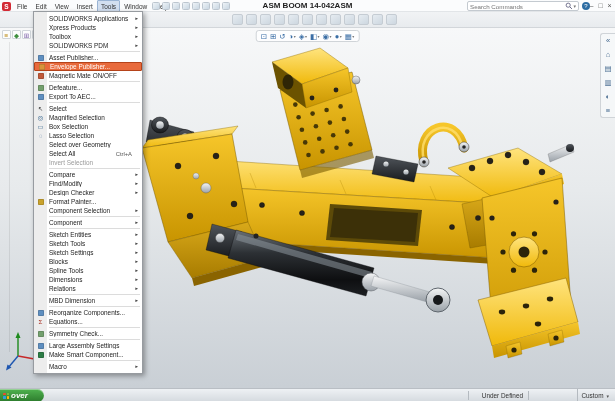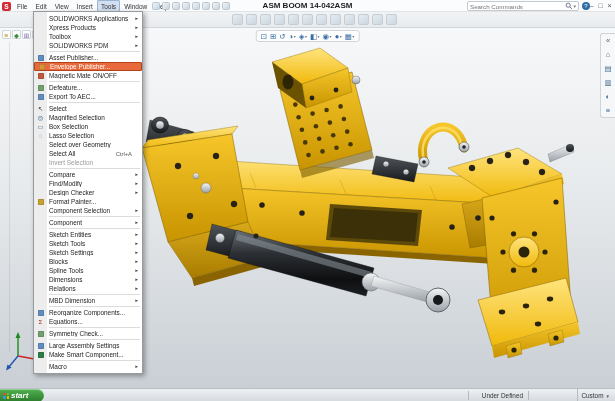--- a/index.html
+++ b/index.html
@@ -563,21 +563,21 @@
     </div>
 
   <div class="statusbar">
     <div class="start-btn">
       <span class="start-flag">
         <i style="background:#e34f32"></i>
           <i style="background:#7fbb42"></i>
         <i style="background:#309ede"></i>
           <i style="background:#ffba08"></i>
       </span>
-      <span class="start-label">start</span>
+      <span class="start-label">over</span>
     </div>
     <span class="status-text">Under Defined</span>
     <span class="status-sep" style="right:146px"></span>
     <span class="status-sep" style="right:86px"></span>
     <div class="units-box">
       <span class="units-label">Custom</span>
       <span class="units-caret">▾</span>
     </div>
   </div>
 </div>

